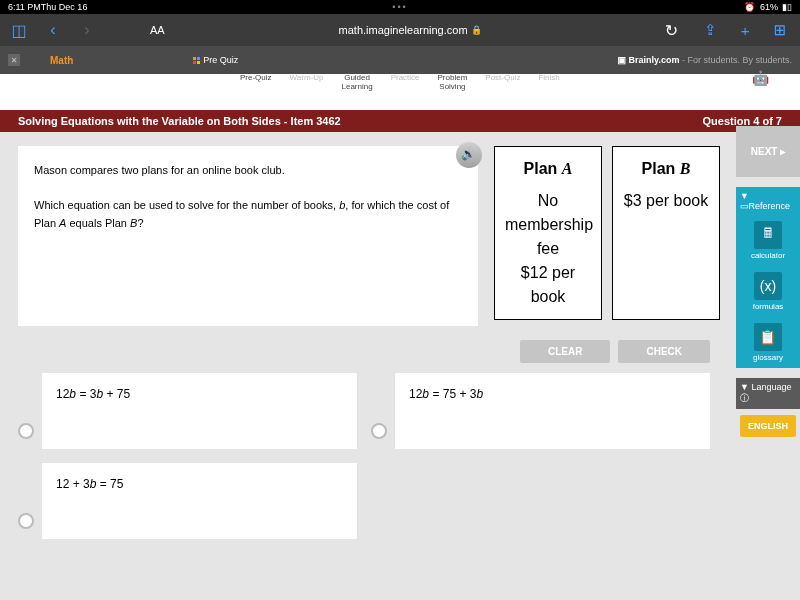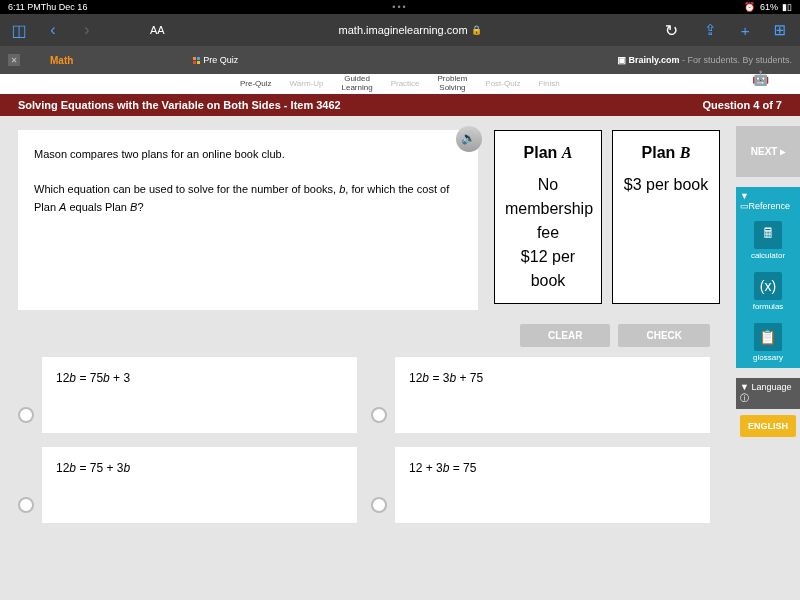--- a/index.html
+++ b/index.html
@@ -22,21 +22,21 @@
 .tab-strip { background: #4a4a4a; height: 28px; display: flex; align-items: center; padding: 0 8px; font-size: 9px; position: relative; }
 .close-x { background: #666; color: #ccc; width: 12px; height: 12px; display: flex; align-items: center; justify-content: center; font-size: 8px; }
 .math-tab { color: #f7941e; margin-left: 30px; font-weight: bold; font-size: 10px; text-align: right; }
 .prequiz-badge { display: flex; align-items: center; gap: 3px; margin-left: 120px; color: #fff; font-size: 9px; }
 .prequiz-dots { display: flex; flex-direction: column; gap: 1px; }
 .dot-row { display: flex; gap: 1px; }
 .dot { width: 3px; height: 3px; }
 .brainly-text { position: absolute; right: 8px; color: #aaa; font-size: 9px; }
 .brainly-text b { color: #fff; }
 
-.nav-row { background: #fff; height: 20px; display: flex; align-items: center; font-size: 8px; color: #444; padding-left: 240px; gap: 18px; }
+.nav-row { background: #fff; height: 36px; display: flex; align-items: flex-start; font-size: 8px; color: #444; padding-left: 240px; gap: 18px; }
 .nav-item { text-align: center; line-height: 1.1; }
 .nav-item.dimmed { color: #bbb; }
 .robot-icon { position: absolute; right: 30px; top: 70px; font-size: 14px; }
 
 .question-header { background: #7f1d1d; color: #fff; height: 22px; display: flex; align-items: center; justify-content: space-between; padding: 0 18px; font-size: 11px; font-weight: bold; }
 
 .content-area { display: flex; padding: 14px 18px; gap: 16px; align-items: flex-start; }
 
 .question-box { background: #fff; flex: 1; padding: 16px; font-size: 11px; line-height: 1.6; position: relative; min-height: 180px; max-width: 460px; }
 .speaker-btn { position: absolute; top: -4px; right: -4px; width: 26px; height: 26px; border-radius: 50%; background: linear-gradient(#d0d0d0,#a0a0a0); display: flex; align-items: center; justify-content: center; font-size: 12px; }
@@ -174,24 +174,20 @@
 </div>
 
 <div class="action-row">
   <div class="action-btn">CLEAR</div>
   <div class="action-btn">CHECK</div>
 </div>
 
 <div class="answers-grid">
   <div class="answer-wrap">
     <div class="radio-circle"></div>
-    <div class="answer-box"><span>12</span><i>b</i><span> = 75</span><i>b</i><span> + 3</span></div>
-  </div>
-  <div class="answer-wrap">
-    <div class="radio-circle"></div>
     <div class="answer-box"><span>12</span><i>b</i><span> = 3</span><i>b</i><span> + 75</span></div>
   </div>
   <div class="answer-wrap">
     <div class="radio-circle"></div>
     <div class="answer-box"><span>12</span><i>b</i><span> = 75 + 3</span><i>b</i></div>
   </div>
   <div class="answer-wrap">
     <div class="radio-circle"></div>
     <div class="answer-box"><span>12 + 3</span><i>b</i><span> = 75</span></div>
   </div>

